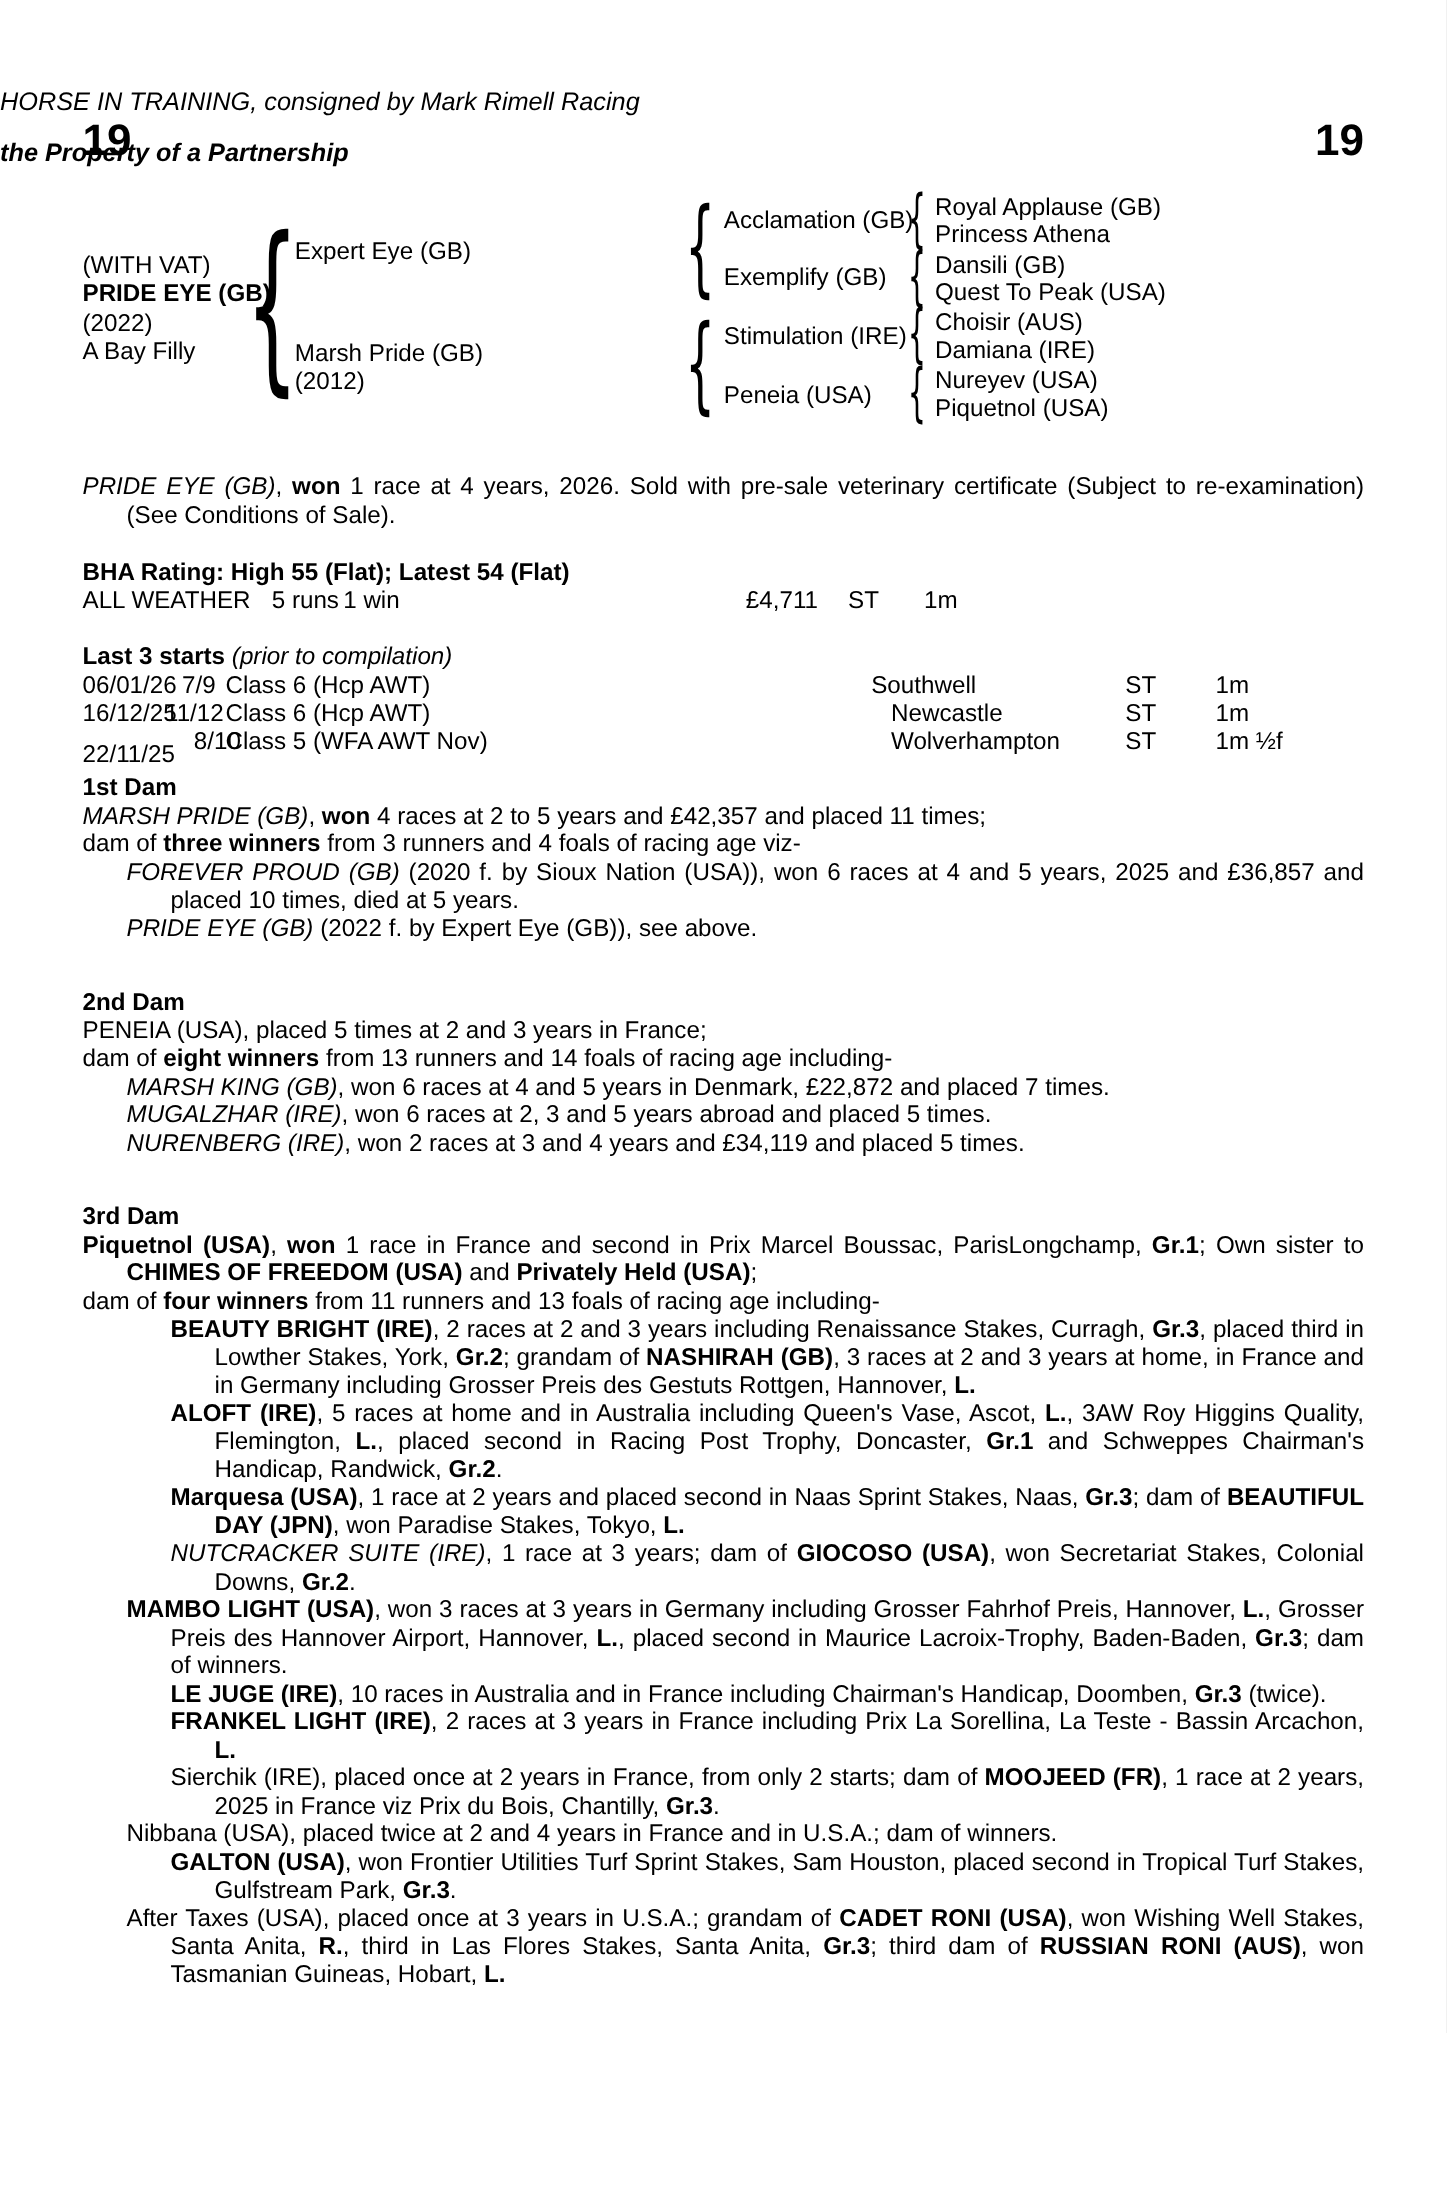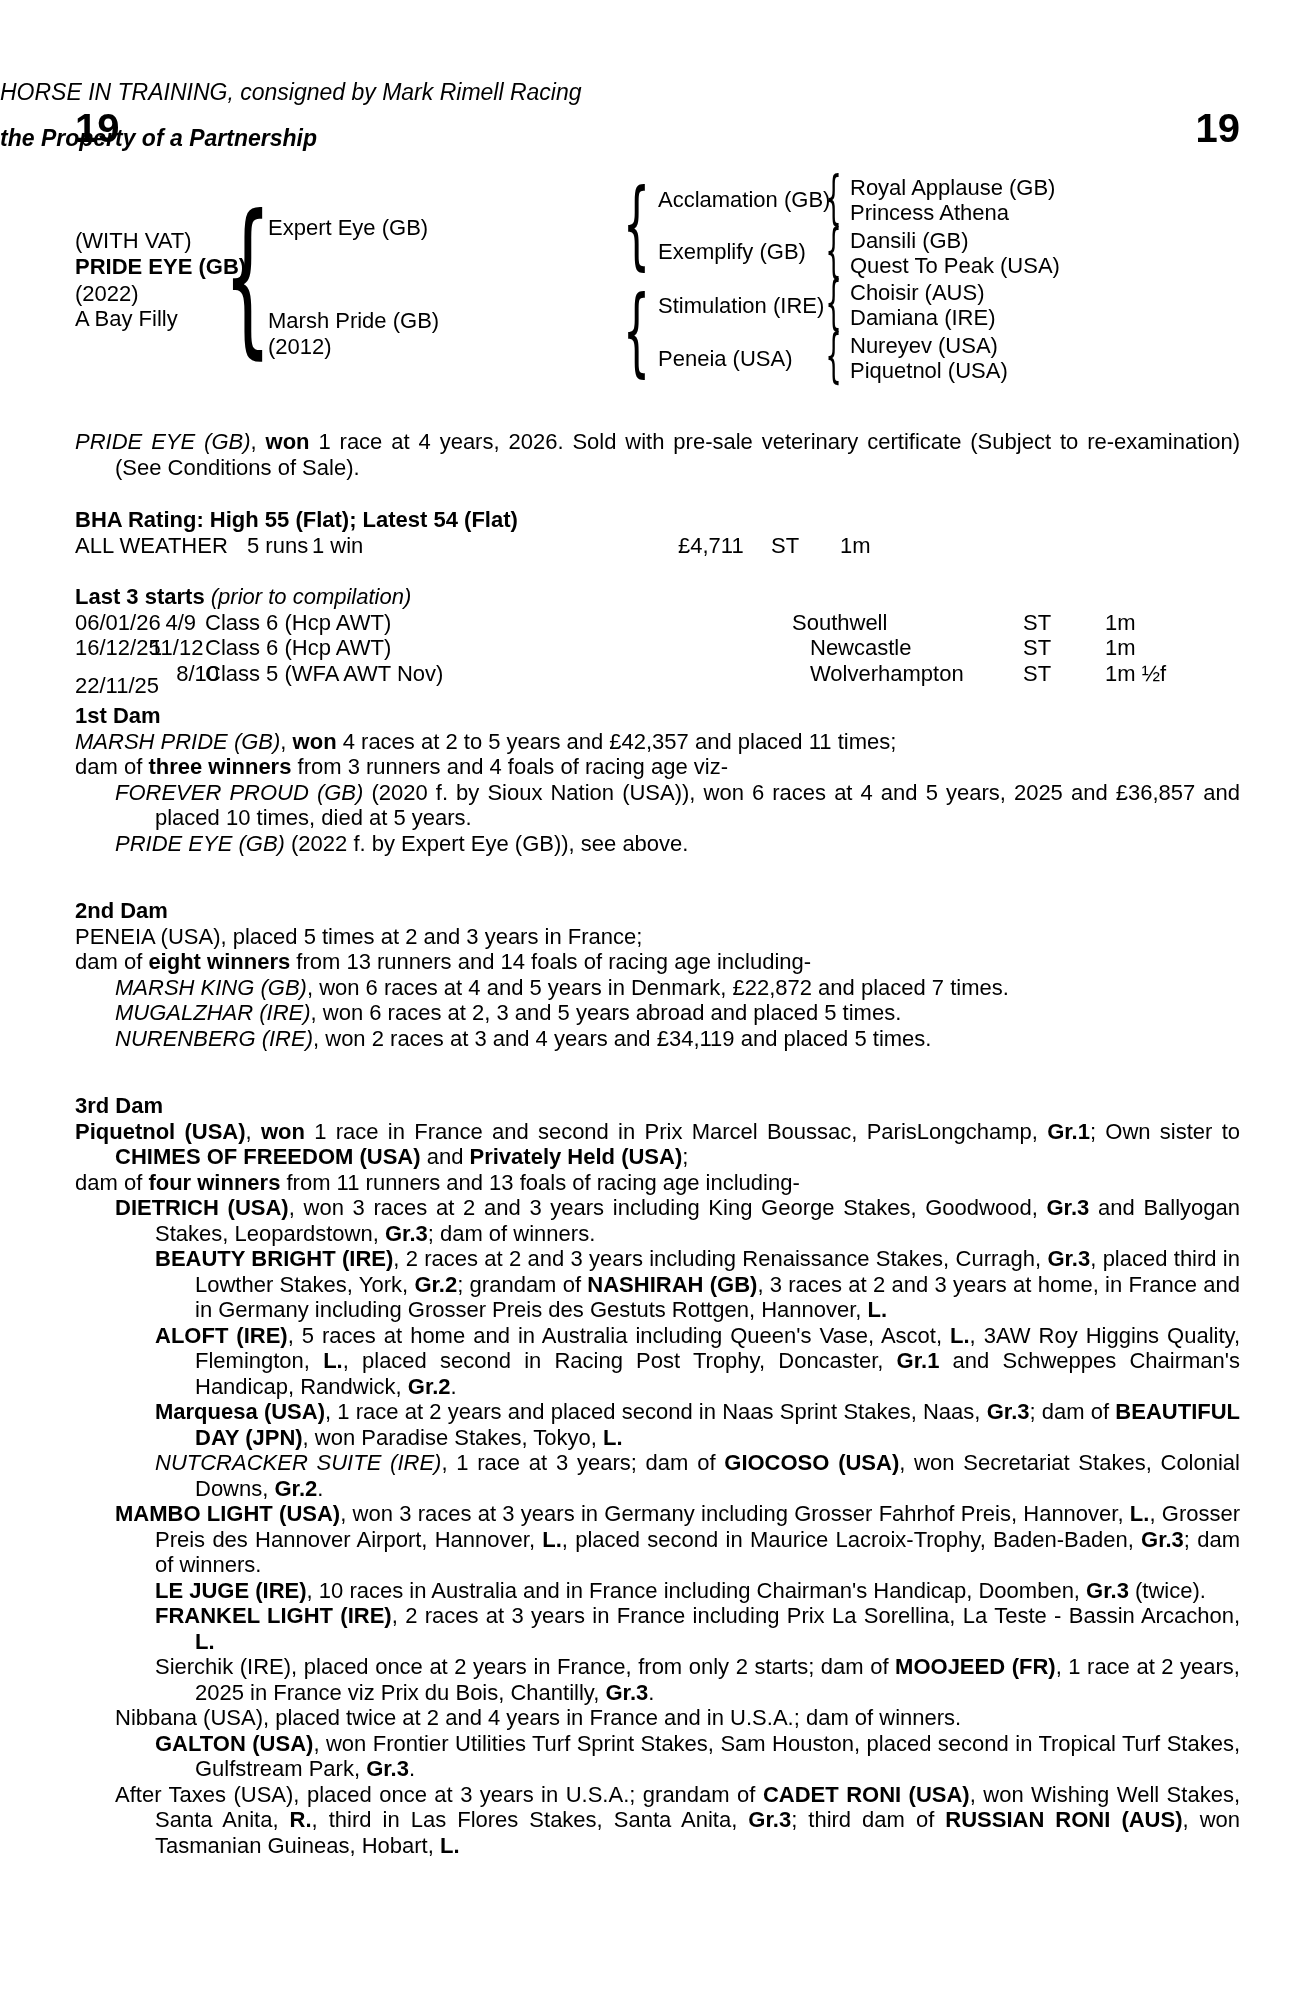--- a/index.html
+++ b/index.html
@@ -105,21 +105,21 @@
       <span class="cell" style="left:696px;">ST</span>
       <span class="cell" style="left:765px;">1m</span>
     </div>
   </div>
 
   <div class="block" style="top:584px;">
     <div><span class="r-b">Last 3 starts</span><span class="r-n"> </span><span class="r-i">(prior to compilation)</span></div>
     <div id="last3-rows">
         <div class="rrow">
           <span class="cell" style="left: 0px;">06/01/26</span>
-          <span class="cell" style="left: 75px; width: 46px; text-align: right;">4/9</span>
+          <span class="cell" style="left: 75px; width: 46px; text-align: right;">7/9</span>
           <span class="cell" style="left: 130px;">Class 6 (Hcp AWT)</span>
           <span class="cell" style="left: 717px;">Southwell</span>
           <span class="cell" style="left: 948px;">ST</span>
           <span class="cell" style="left: 1030px;">1m</span>
         </div>
         <div class="rrow">
           <span class="cell" style="left: 0px;">16/12/25</span>
           <span class="cell" style="left: 75px; width: 46px; text-align: right;">11/12</span>
           <span class="cell" style="left: 130px;">Class 6 (Hcp AWT)</span>
           <span class="cell" style="left: 735px;">Newcastle</span>
@@ -150,21 +150,20 @@
         <p class="ind0"><span class="r-n">PENEIA (USA), placed 5 times at 2 and 3 years in France;</span></p>
         <p class="ind0"><span class="r-n">dam of </span><span class="r-b">eight winners</span><span class="r-n"> from 13 runners and 14 foals of racing age including-</span></p>
         <p class="ind1"><span class="r-i">MARSH KING (GB)</span><span class="r-n">, won 6 races at 4 and 5 years in Denmark, £22,872 and placed 7 times.</span></p>
         <p class="ind1"><span class="r-i">MUGALZHAR (IRE)</span><span class="r-n">, won 6 races at 2, 3 and 5 years abroad and placed 5 times.</span></p>
         <p class="ind1"><span class="r-i">NURENBERG (IRE)</span><span class="r-n">, won 2 races at 3 and 4 years and £34,119 and placed 5 times.</span></p>
       </div>
       <div class="dam-section">
         <p class="sec-heading">3rd Dam</p>
         <p class="ind0"><span class="r-b">Piquetnol (USA)</span><span class="r-n">, </span><span class="r-b">won</span><span class="r-n"> 1 race in France and second in Prix Marcel Boussac, ParisLongchamp, </span><span class="r-b">Gr.1</span><span class="r-n">; Own sister to </span><span class="r-b">CHIMES OF FREEDOM (USA)</span><span class="r-n"> and </span><span class="r-b">Privately Held (USA)</span><span class="r-n">;</span></p>
         <p class="ind0"><span class="r-n">dam of </span><span class="r-b">four winners</span><span class="r-n"> from 11 runners and 13 foals of racing age including-</span></p>
-        <p class="ind1"><span class="r-b">DIETRICH (USA)</span><span class="r-n">, won 3 races at 2 and 3 years including King George Stakes, Goodwood, </span><span class="r-b">Gr.3</span><span class="r-n"> and Ballyogan Stakes, Leopardstown, </span><span class="r-b">Gr.3</span><span class="r-n">; dam of winners.</span></p>
         <p class="ind2"><span class="r-b">BEAUTY BRIGHT (IRE)</span><span class="r-n">, 2 races at 2 and 3 years including Renaissance Stakes, Curragh, </span><span class="r-b">Gr.3</span><span class="r-n">, placed third in Lowther Stakes, York, </span><span class="r-b">Gr.2</span><span class="r-n">; grandam of </span><span class="r-b">NASHIRAH (GB)</span><span class="r-n">, 3 races at 2 and 3 years at home, in France and in Germany including Grosser Preis des Gestuts Rottgen, Hannover, </span><span class="r-b">L.</span></p>
         <p class="ind2"><span class="r-b">ALOFT (IRE)</span><span class="r-n">, 5 races at home and in Australia including Queen's Vase, Ascot, </span><span class="r-b">L.</span><span class="r-n">, 3AW Roy Higgins Quality, Flemington, </span><span class="r-b">L.</span><span class="r-n">, placed second in Racing Post Trophy, Doncaster, </span><span class="r-b">Gr.1</span><span class="r-n"> and Schweppes Chairman's Handicap, Randwick, </span><span class="r-b">Gr.2</span><span class="r-n">.</span></p>
         <p class="ind2"><span class="r-b">Marquesa (USA)</span><span class="r-n">, 1 race at 2 years and placed second in Naas Sprint Stakes, Naas, </span><span class="r-b">Gr.3</span><span class="r-n">; dam of </span><span class="r-b">BEAUTIFUL DAY (JPN)</span><span class="r-n">, won Paradise Stakes, Tokyo, </span><span class="r-b">L.</span></p>
         <p class="ind2"><span class="r-i">NUTCRACKER SUITE (IRE)</span><span class="r-n">, 1 race at 3 years; dam of </span><span class="r-b">GIOCOSO (USA)</span><span class="r-n">, won Secretariat Stakes, Colonial Downs, </span><span class="r-b">Gr.2</span><span class="r-n">.</span></p>
         <p class="ind1"><span class="r-b">MAMBO LIGHT (USA)</span><span class="r-n">, won 3 races at 3 years in Germany including Grosser Fahrhof Preis, Hannover, </span><span class="r-b">L.</span><span class="r-n">, Grosser Preis des Hannover Airport, Hannover, </span><span class="r-b">L.</span><span class="r-n">, placed second in Maurice Lacroix-Trophy, Baden-Baden, </span><span class="r-b">Gr.3</span><span class="r-n">; dam of winners.</span></p>
         <p class="ind2"><span class="r-b">LE JUGE (IRE)</span><span class="r-n">, 10 races in Australia and in France including Chairman's Handicap, Doomben, </span><span class="r-b">Gr.3</span><span class="r-n"> (twice).</span></p>
         <p class="ind2"><span class="r-b">FRANKEL LIGHT (IRE)</span><span class="r-n">, 2 races at 3 years in France including Prix La Sorellina, La Teste - Bassin Arcachon, </span><span class="r-b">L.</span></p>
         <p class="ind2"><span class="r-n">Sierchik (IRE), placed once at 2 years in France, from only 2 starts; dam of </span><span class="r-b">MOOJEED (FR)</span><span class="r-n">, 1 race at 2 years, 2025 in France viz Prix du Bois, Chantilly, </span><span class="r-b">Gr.3</span><span class="r-n">.</span></p>
         <p class="ind1"><span class="r-n">Nibbana (USA), placed twice at 2 and 4 years in France and in U.S.A.; dam of winners.</span></p>
         <p class="ind2"><span class="r-b">GALTON (USA)</span><span class="r-n">, won Frontier Utilities Turf Sprint Stakes, Sam Houston, placed second in Tropical Turf Stakes, Gulfstream Park, </span><span class="r-b">Gr.3</span><span class="r-n">.</span></p>

